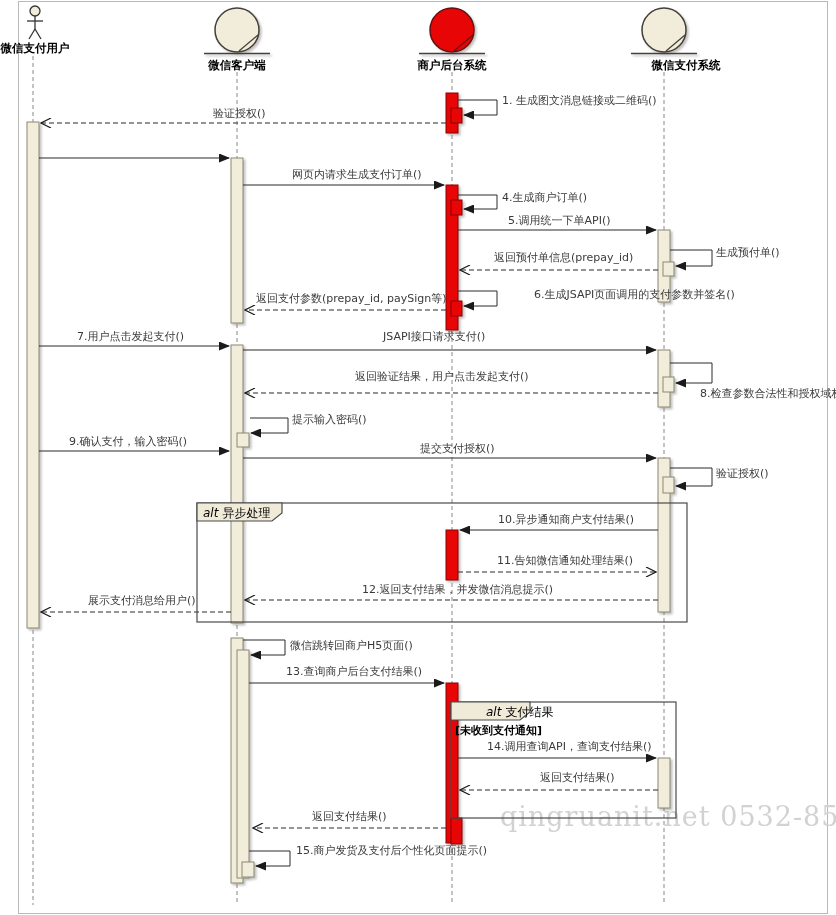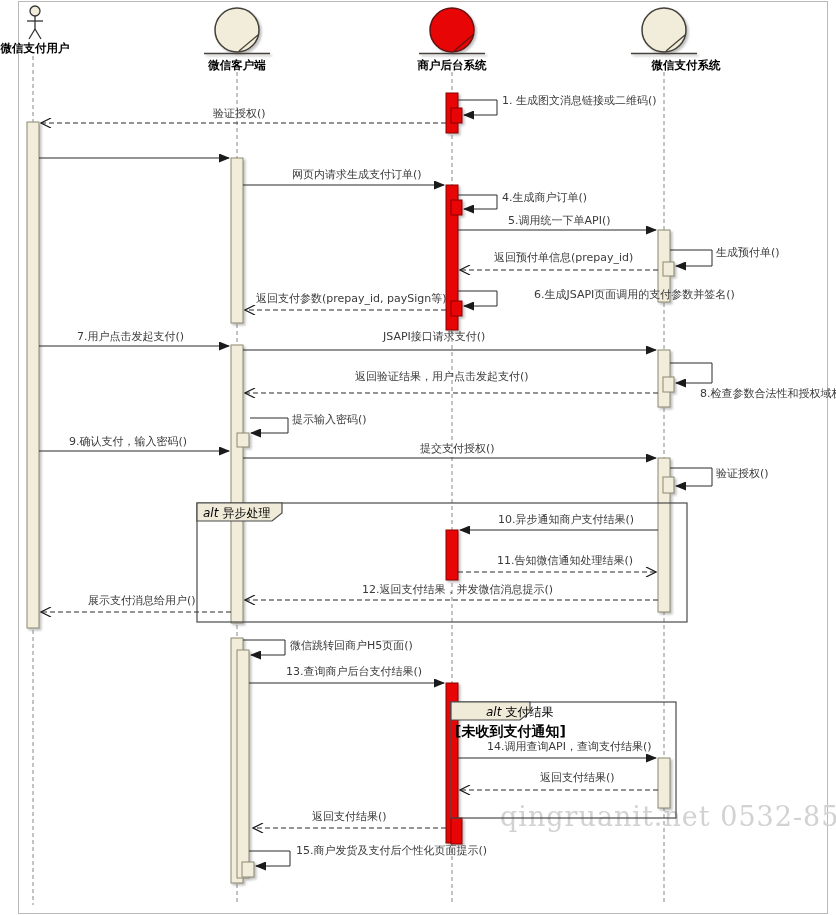--- a/index.html
+++ b/index.html
@@ -6,21 +6,21 @@
   #stage{position:relative;width:836px;height:915px;background:#fff;overflow:hidden;
          font-family:"DejaVu Sans","Liberation Sans",sans-serif;color:#222;}
   #frame{position:absolute;left:18px;top:1px;width:808px;height:911px;border:1px solid #b9b9b9;}
   svg{position:absolute;left:0;top:0;}
   .shadowed{filter:drop-shadow(2px 2px 1px rgba(120,120,120,.45));}
   .lbl{position:absolute;font-size:11px;line-height:13px;white-space:nowrap;color:#3a3a3a;}
   .hdr{position:absolute;font-size:11.5px;font-weight:bold;color:#000;white-space:nowrap;
        transform:translateX(-50%);}
   .fraglbl{position:absolute;font-size:12px;font-weight:normal;color:#000;white-space:nowrap;}
   .fraglbl .kw{font-style:italic;margin-right:4px;}
-  .guard{position:absolute;font-size:14px;font-weight:bold;color:#000;white-space:nowrap;}
+  .guard{position:absolute;font-size:11px;font-weight:bold;color:#000;white-space:nowrap;}
   #watermark{position:absolute;left:500px;top:801px;font-family:"DejaVu Serif","Liberation Serif",serif;
        font-size:27px;color:#d2d2d2;letter-spacing:1px;white-space:nowrap;z-index:1;}
   .toplayer{z-index:3;}
 </style>
 </head>
 <body>
 
 <div id="stage">
   <div id="frame"></div>
 

